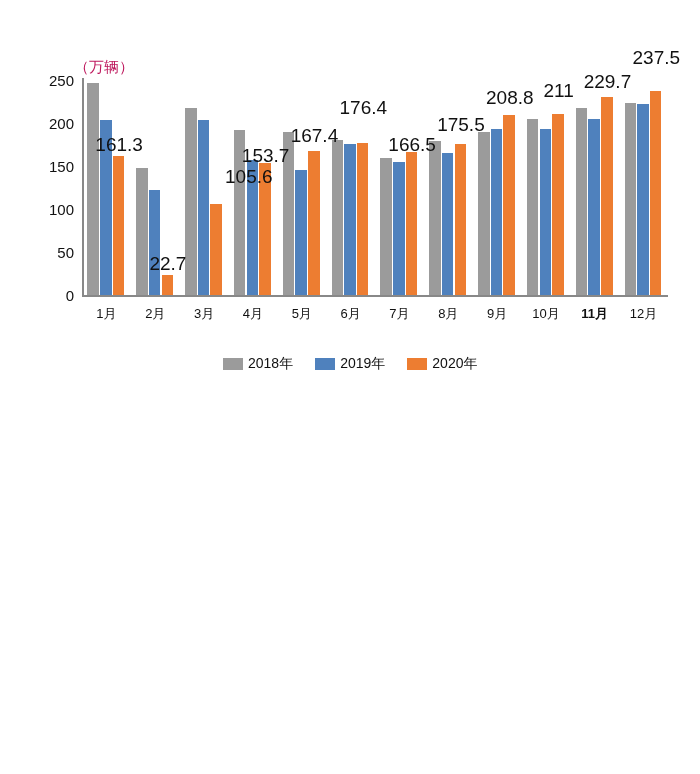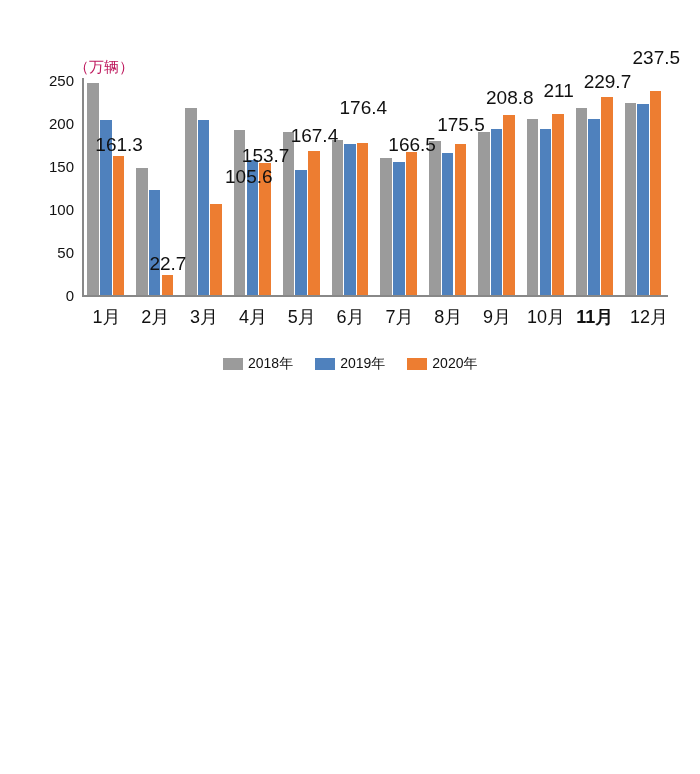--- a/index.html
+++ b/index.html
@@ -46,21 +46,21 @@
     position: absolute;
     font-size: 15px;
     color: #111;
     text-align: right;
     transform: translateY(-50%);
     white-space: nowrap;
   }
 
   .xtick {
     position: absolute;
-    font-size: 18px;
+    font-size: 13px;
     color: #111;
     text-align: center;
     white-space: nowrap;
   }
 
   .bar {
     position: absolute;
     bottom: 0;
   }
 
@@ -161,21 +161,21 @@
         <div class="bar" style="left: 457.568px; width: 11.4967px; height: 165.98px; background: rgb(79, 129, 189);"></div>
         <div class="bar" style="left: 470.265px; width: 11.4967px; height: 181.46px; background: rgb(237, 125, 49);"></div>
         <div class="xtick" style="left: 439.5px; width: 48.8333px; top: 225px;">10月</div>
         <div class="bar" style="left: 493.705px; width: 11.4967px; height: 186.62px; background: rgb(155, 155, 155);"></div>
         <div class="bar" style="left: 506.402px; width: 11.4967px; height: 176.3px; background: rgb(79, 129, 189);"></div>
         <div class="bar" style="left: 519.098px; width: 11.4967px; height: 197.542px; background: rgb(237, 125, 49);"></div>
         <div class="xtick" style="left: 488.333px; width: 48.8333px; top: 225px; font-weight: bold;">11月</div>
         <div class="bar" style="left: 542.538px; width: 11.4967px; height: 191.78px; background: rgb(155, 155, 155);"></div>
         <div class="bar" style="left: 555.235px; width: 11.4967px; height: 190.92px; background: rgb(79, 129, 189);"></div>
         <div class="bar" style="left: 567.932px; width: 11.4967px; height: 204.25px; background: rgb(237, 125, 49);"></div>
-        <div class="xtick" style="left: 537.167px; width: 48.8333px; top: 225px; text-align: right;">12月</div>
+        <div class="xtick" style="left: 537.167px; width: 48.8333px; top: 225px;">12月</div>
         <div class="dlabel" style="left: 37.1133px; top: 54.282px;">161.3</div>
         <div class="dlabel" style="left: 85.9467px; top: 173.478px;">22.7</div>
         <div class="dlabel" style="left: 134.78px; top: 86px; margin-left: 32px;">105.6</div>
         <div class="dlabel" style="left: 183.613px; top: 64.818px; text-align: right;">153.7</div>
         <div class="dlabel" style="left: 232.447px; top: 45.036px;">167.4</div>
         <div class="dlabel" style="left: 281.28px; top: 17.296px;">176.4</div>
         <div class="dlabel" style="left: 330.113px; top: 53.81px;">166.5</div>
         <div class="dlabel" style="left: 378.947px; top: 34.07px;">175.5</div>
         <div class="dlabel" style="left: 427.78px; top: 7.432px;">208.8</div>
         <div class="dlabel" style="left: 476.613px; top: -0.46px;">211</div>

